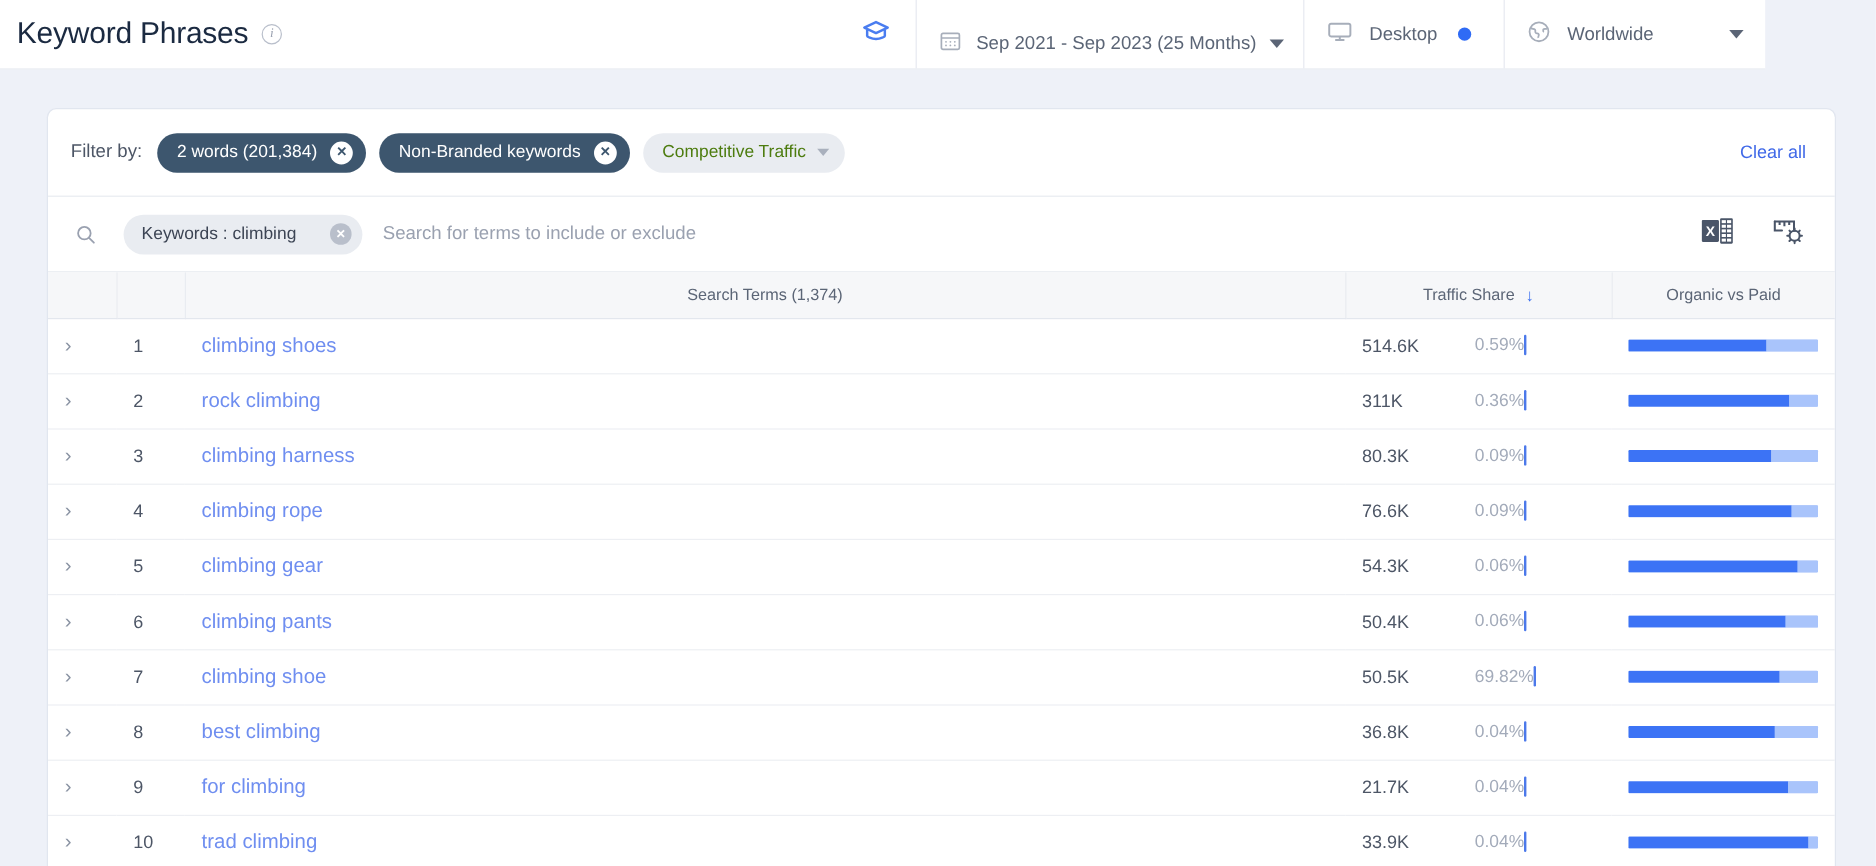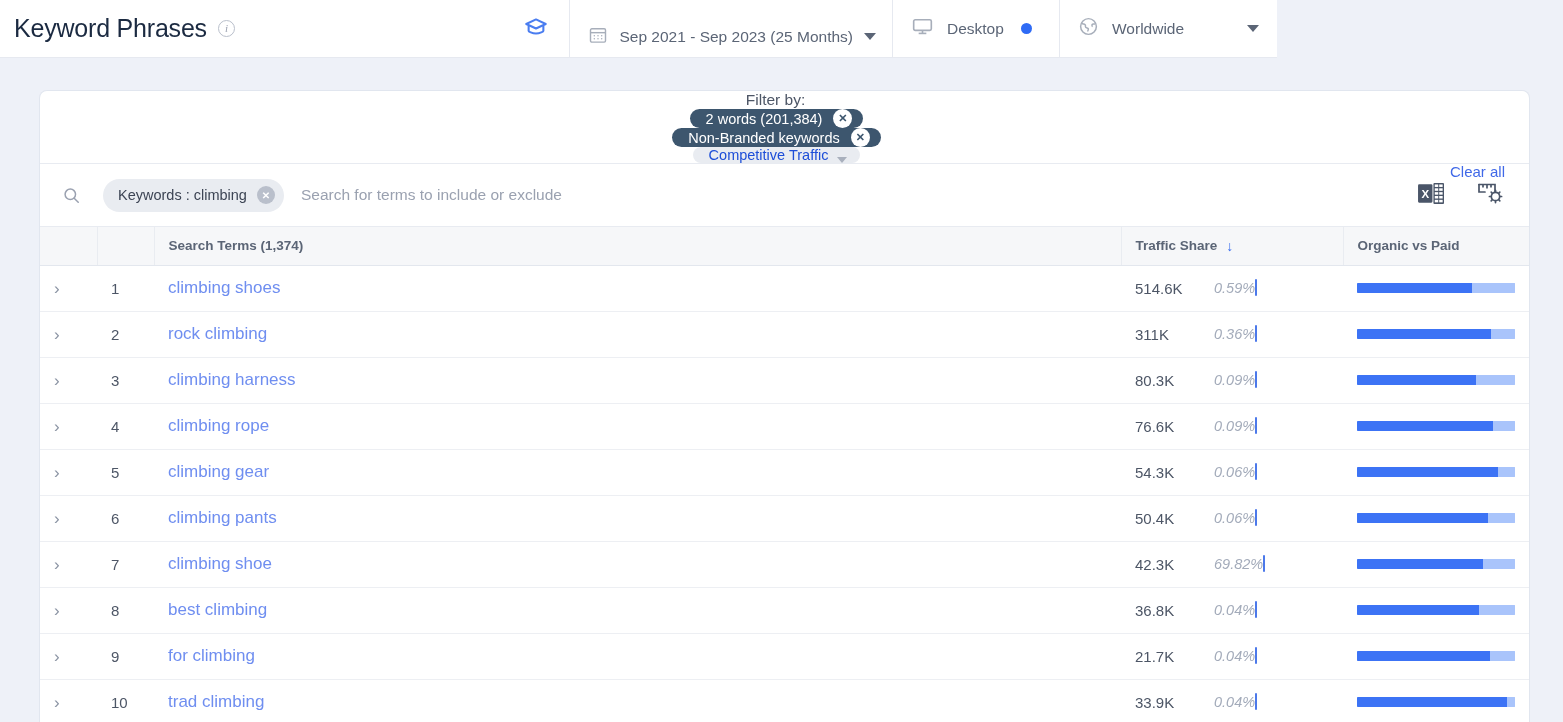--- a/index.html
+++ b/index.html
@@ -6,21 +6,21 @@
   * { box-sizing: border-box; margin: 0; padding: 0; }
   html, body {
     width: 1563px; height: 722px;
     background: #eef1f8;
     font-family: "Liberation Sans", sans-serif;
     overflow: hidden;
   }
 
   
   .topbar {
-    height: 58px; width: 1277px;
+    height: 58px; width: 1471px;
     background: #ffffff;
     display: flex; align-items: stretch;
     border-bottom: 1px solid #e6e9f0;
     position: relative;
   }
   .title-zone {
     display: flex; align-items: center; gap: 11px;
     padding-left: 14px; flex: 1 1 auto;
   }
   .page-title {
@@ -69,41 +69,40 @@
     border-radius: 7px 7px 0 0;
     box-shadow: 0 0 0 1px rgba(215,221,232,.55);
   }
 
   
   .filter-row {
     height: 73px;
     display: flex; align-items: center;
     padding: 0 24px 0 19px;
     border-bottom: 1px solid #e8ebf1;
-    flex-direction: column;
   }
   .filter-label { font-size: 15.5px; color: #4d5666; margin-right: 13px; }
   .chip {
     display: inline-flex; align-items: center; gap: 11px;
     height: 33px; padding: 0 11px 0 16px;
     border-radius: 17px;
     background: #3d566e; color: #ffffff;
     font-size: 14.5px; margin-right: 11px;
     white-space: nowrap;
   }
   .chip-x {
     width: 19px; height: 19px; border-radius: 50%;
     background: #ffffff; color: #3d566e;
     font-size: 11px; font-weight: bold;
     display: flex; align-items: center; justify-content: center;
     line-height: 1;
   }
   .chip.ghost {
-    background: #e9ecf1; color: #1d4ed8;
-    padding: 0 13px 0 16px; gap: 9px; align-items: flex-end;
+    background: #e9ecf1; color: #4d7c0f;
+    padding: 0 13px 0 16px; gap: 9px;
   }
   .chip.ghost .mini-caret {
     width: 0; height: 0;
     border-left: 5px solid transparent; border-right: 5px solid transparent;
     border-top: 6px solid #a9b0bd;
   }
   .clear-all {
     margin-left: auto; color: #4069e8; font-size: 15px;
   }
 
@@ -112,21 +111,21 @@
     height: 63px;
     display: flex; align-items: center;
     padding: 0 24px 0 0;
     border-bottom: 1px solid #e8ebf1;
   }
   .mag {
     width: 63px; display: flex; align-items: center; justify-content: center;
     flex: 0 0 auto;
   }
   .kw-chip {
-    display: inline-flex; align-items: center; gap: 10px;
+    display: inline-flex; align-items: center; gap: 28px;
     height: 33px; padding: 0 9px 0 15px; border-radius: 17px;
     background: #e9ecf1; color: #3c4454; font-size: 14.5px;
     flex: 0 0 auto;
   }
   .kw-x {
     width: 18px; height: 18px; border-radius: 50%;
     background: #b9bfcb; color: #ffffff; font-size: 10px; font-weight: bold;
     display: flex; align-items: center; justify-content: center;
   }
   .search-input {
@@ -136,22 +135,22 @@
     margin-left: 17px; background: transparent;
   }
   .search-input::placeholder { color: #9aa1b0; }
   .row-icons { display: flex; align-items: center; gap: 32px; flex: 0 0 auto; }
 
   
   table.kw { width: 100%; border-collapse: collapse; table-layout: fixed; }
   table.kw thead th {
     background: #f6f7f9;
     height: 38px;
-    font-size: 13.5px; font-weight: 700; color: #5b6576;
-    text-align: left;
+    font-size: 13.5px; font-weight: 400; color: #5b6576;
+    text-align: center;
     border-bottom: 1px solid #e3e7ee;
     border-right: 1px solid #e9ecf1;
     padding: 0 14px;
     vertical-align: middle;
   }
   table.kw thead th:last-child { border-right: none; }
   .c-exp   { width: 57px; }
   .c-rank  { width: 57px; }
   .c-term  { width: 967px; }
   .c-share { width: 222px; }
@@ -176,21 +175,21 @@
   td.term { padding-left: 19px; }
   td.term a { color: #6f8ef0; text-decoration: none; font-size: 17px; }
   td.share { padding: 0; }
   td.ovp { padding: 0 14px 0 11px; }
 
   .share-cell { display: flex; align-items: center; height: 45px; }
   .share-vol {
     width: 74px; font-size: 15px; color: #4d5666;
     flex: 0 0 auto;
   }
-  .share-meter { margin-left: 5px; width: 124px; flex: 0 0 auto; font-style: italic; }
+  .share-meter { margin-left: 20px; width: 124px; flex: 0 0 auto; }
   .share-pct { font-size: 14.5px; color: #a3abba; line-height: 1.1; }
   .bar-track {
     margin-top: 4px; height: 4px; width: 124px;
     background: #dfe3ee; border-radius: 1px; position: relative;
   }
   .bar-fill {
     position: absolute; left: 0; top: 0; bottom: 0;
     background: #4c79ea; border-radius: 1px; min-width: 2px;
   }
 
@@ -467,21 +466,21 @@
               <span class="ovp-paid"></span>
             </div>
           </td>
         </tr>
         <tr>
           <td class="exp"><span class="chev">›</span></td>
           <td class="rank">7</td>
           <td class="term"><a href="#">climbing shoe</a></td>
           <td class="share">
             <div class="share-cell">
-              <span class="share-vol">42.3K</span>
+              <span class="share-vol">50.5K</span>
               <span class="share-meter"><span class="share-pct">69.82%</span><span class="bar-track"><span class="bar-fill" style="width:2%"></span></span></span>
             </div>
           </td>
           <td class="ovp">
             <div class="ovp-bar">
               <span class="ovp-org" style="width:80%"></span>
               <span class="ovp-paid"></span>
             </div>
           </td>
         </tr>

